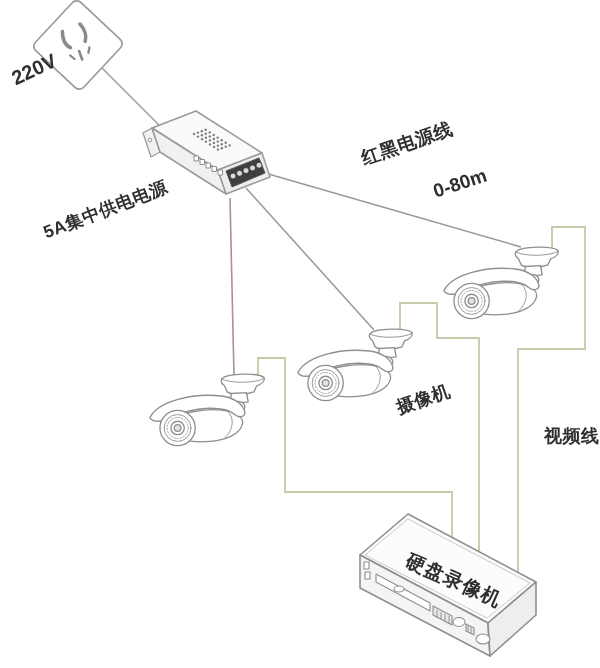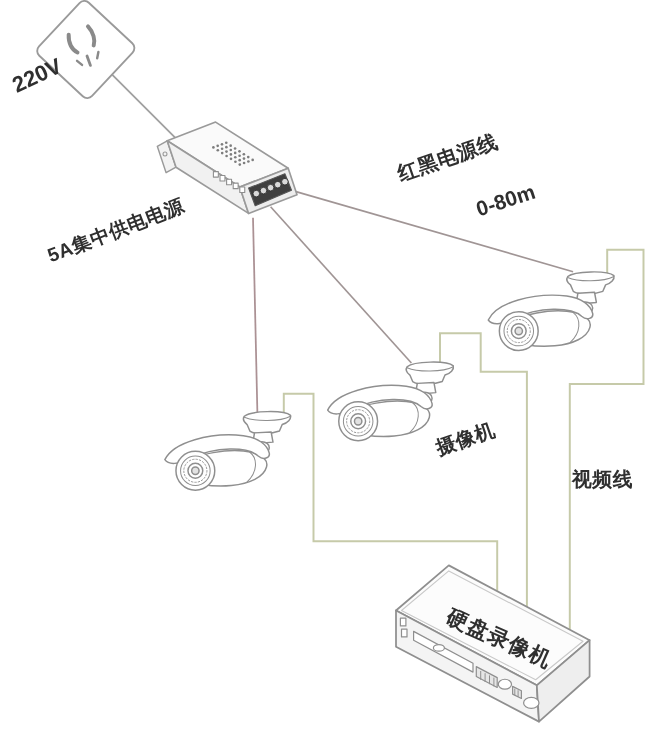--- a/index.html
+++ b/index.html
@@ -16,21 +16,21 @@
     font-weight:bold;
     color:#2f2f2f;
     white-space:nowrap;
     transform-origin:0 50%;
   }
   #lbl-voltage      { left:13px;  top:68px;  font-size:20px;   transform:rotate(-25deg); }
   #lbl-psu          { left:44px;  top:221px; font-size:17.5px; transform:rotate(-21deg); letter-spacing:.5px; }
   #lbl-power-cable  { left:362px; top:146px; font-size:18.5px; transform:rotate(-19deg); letter-spacing:.5px; }
   #lbl-range        { left:434px; top:181px; font-size:19px;   transform:rotate(-18deg); }
   #lbl-camera       { left:397px; top:396px; font-size:18px;   transform:rotate(-19deg); letter-spacing:.5px; }
-  #lbl-video-cable  { left:520px; top:424px; font-size:18px;   letter-spacing:.5px; }
+  #lbl-video-cable  { left:544px; top:424px; font-size:18px;   letter-spacing:.5px; }
   #lbl-dvr          { left:407px; top:546px; font-size:19.5px; transform:rotate(24deg); letter-spacing:1px; }
 </style>
 </head>
 <body>
 
 <div id="stage">
 
   <svg width="600" height="668" viewBox="0 0 600 668">
     <defs>
 

